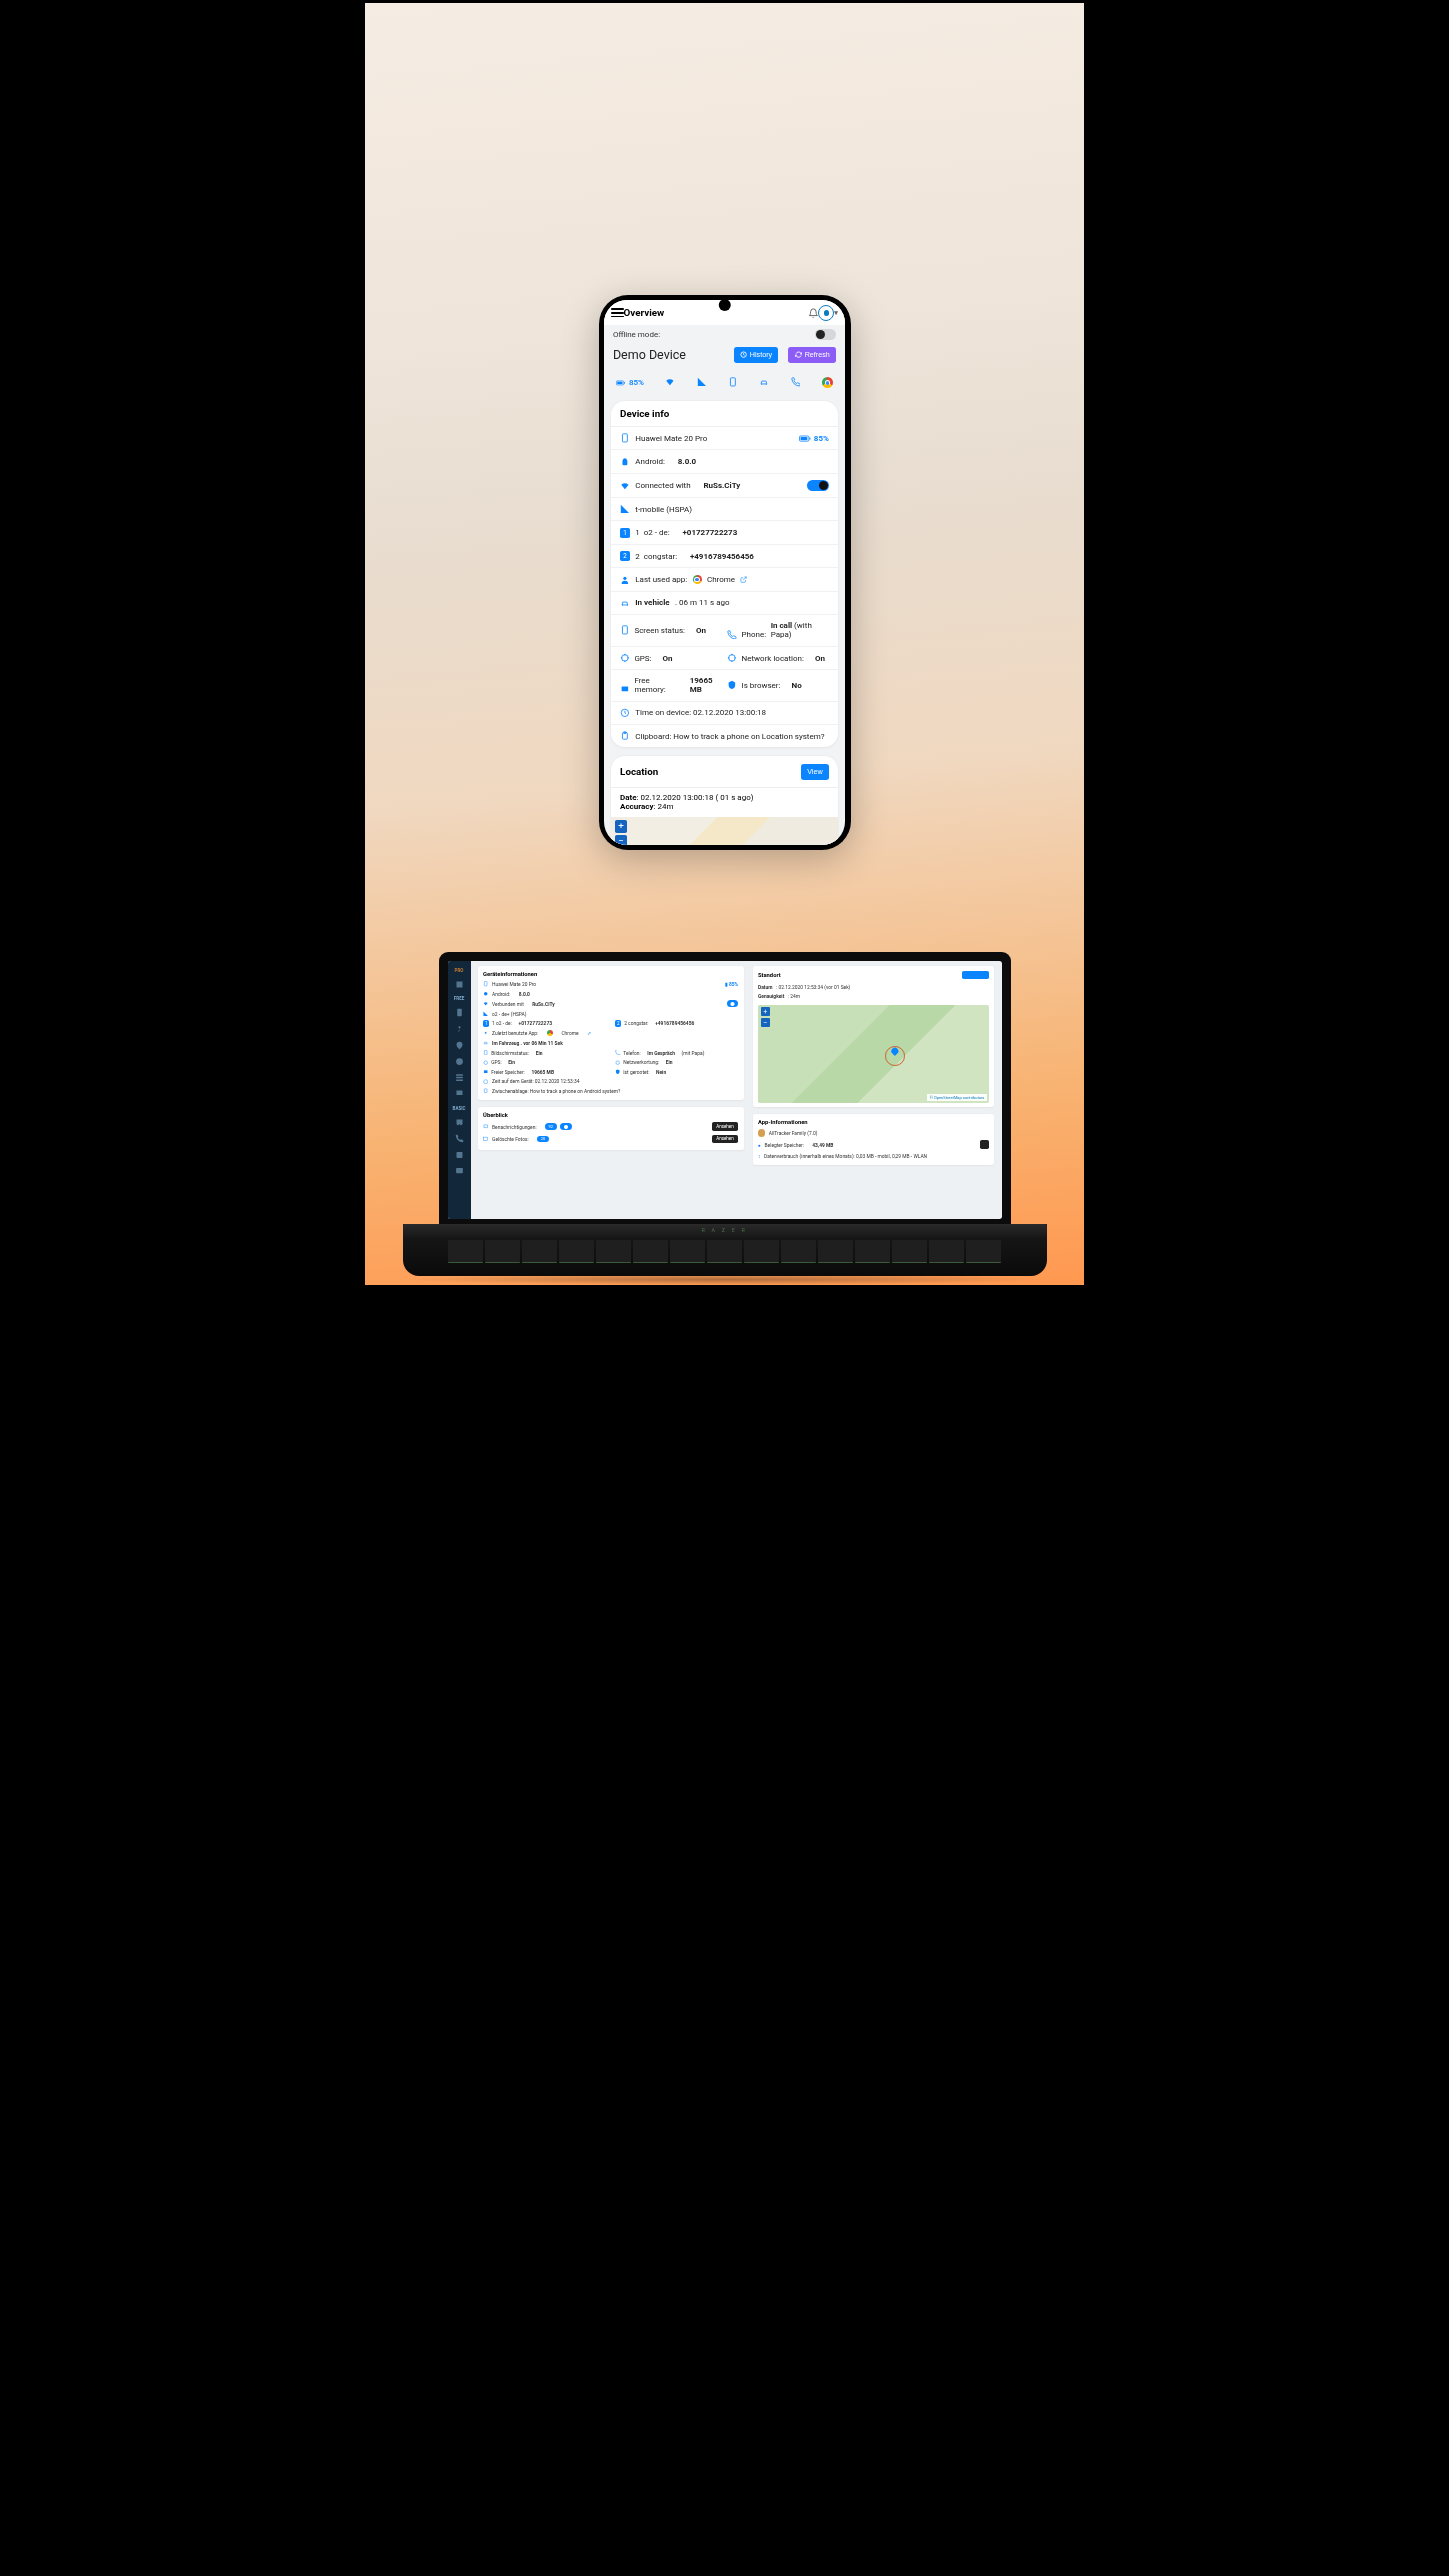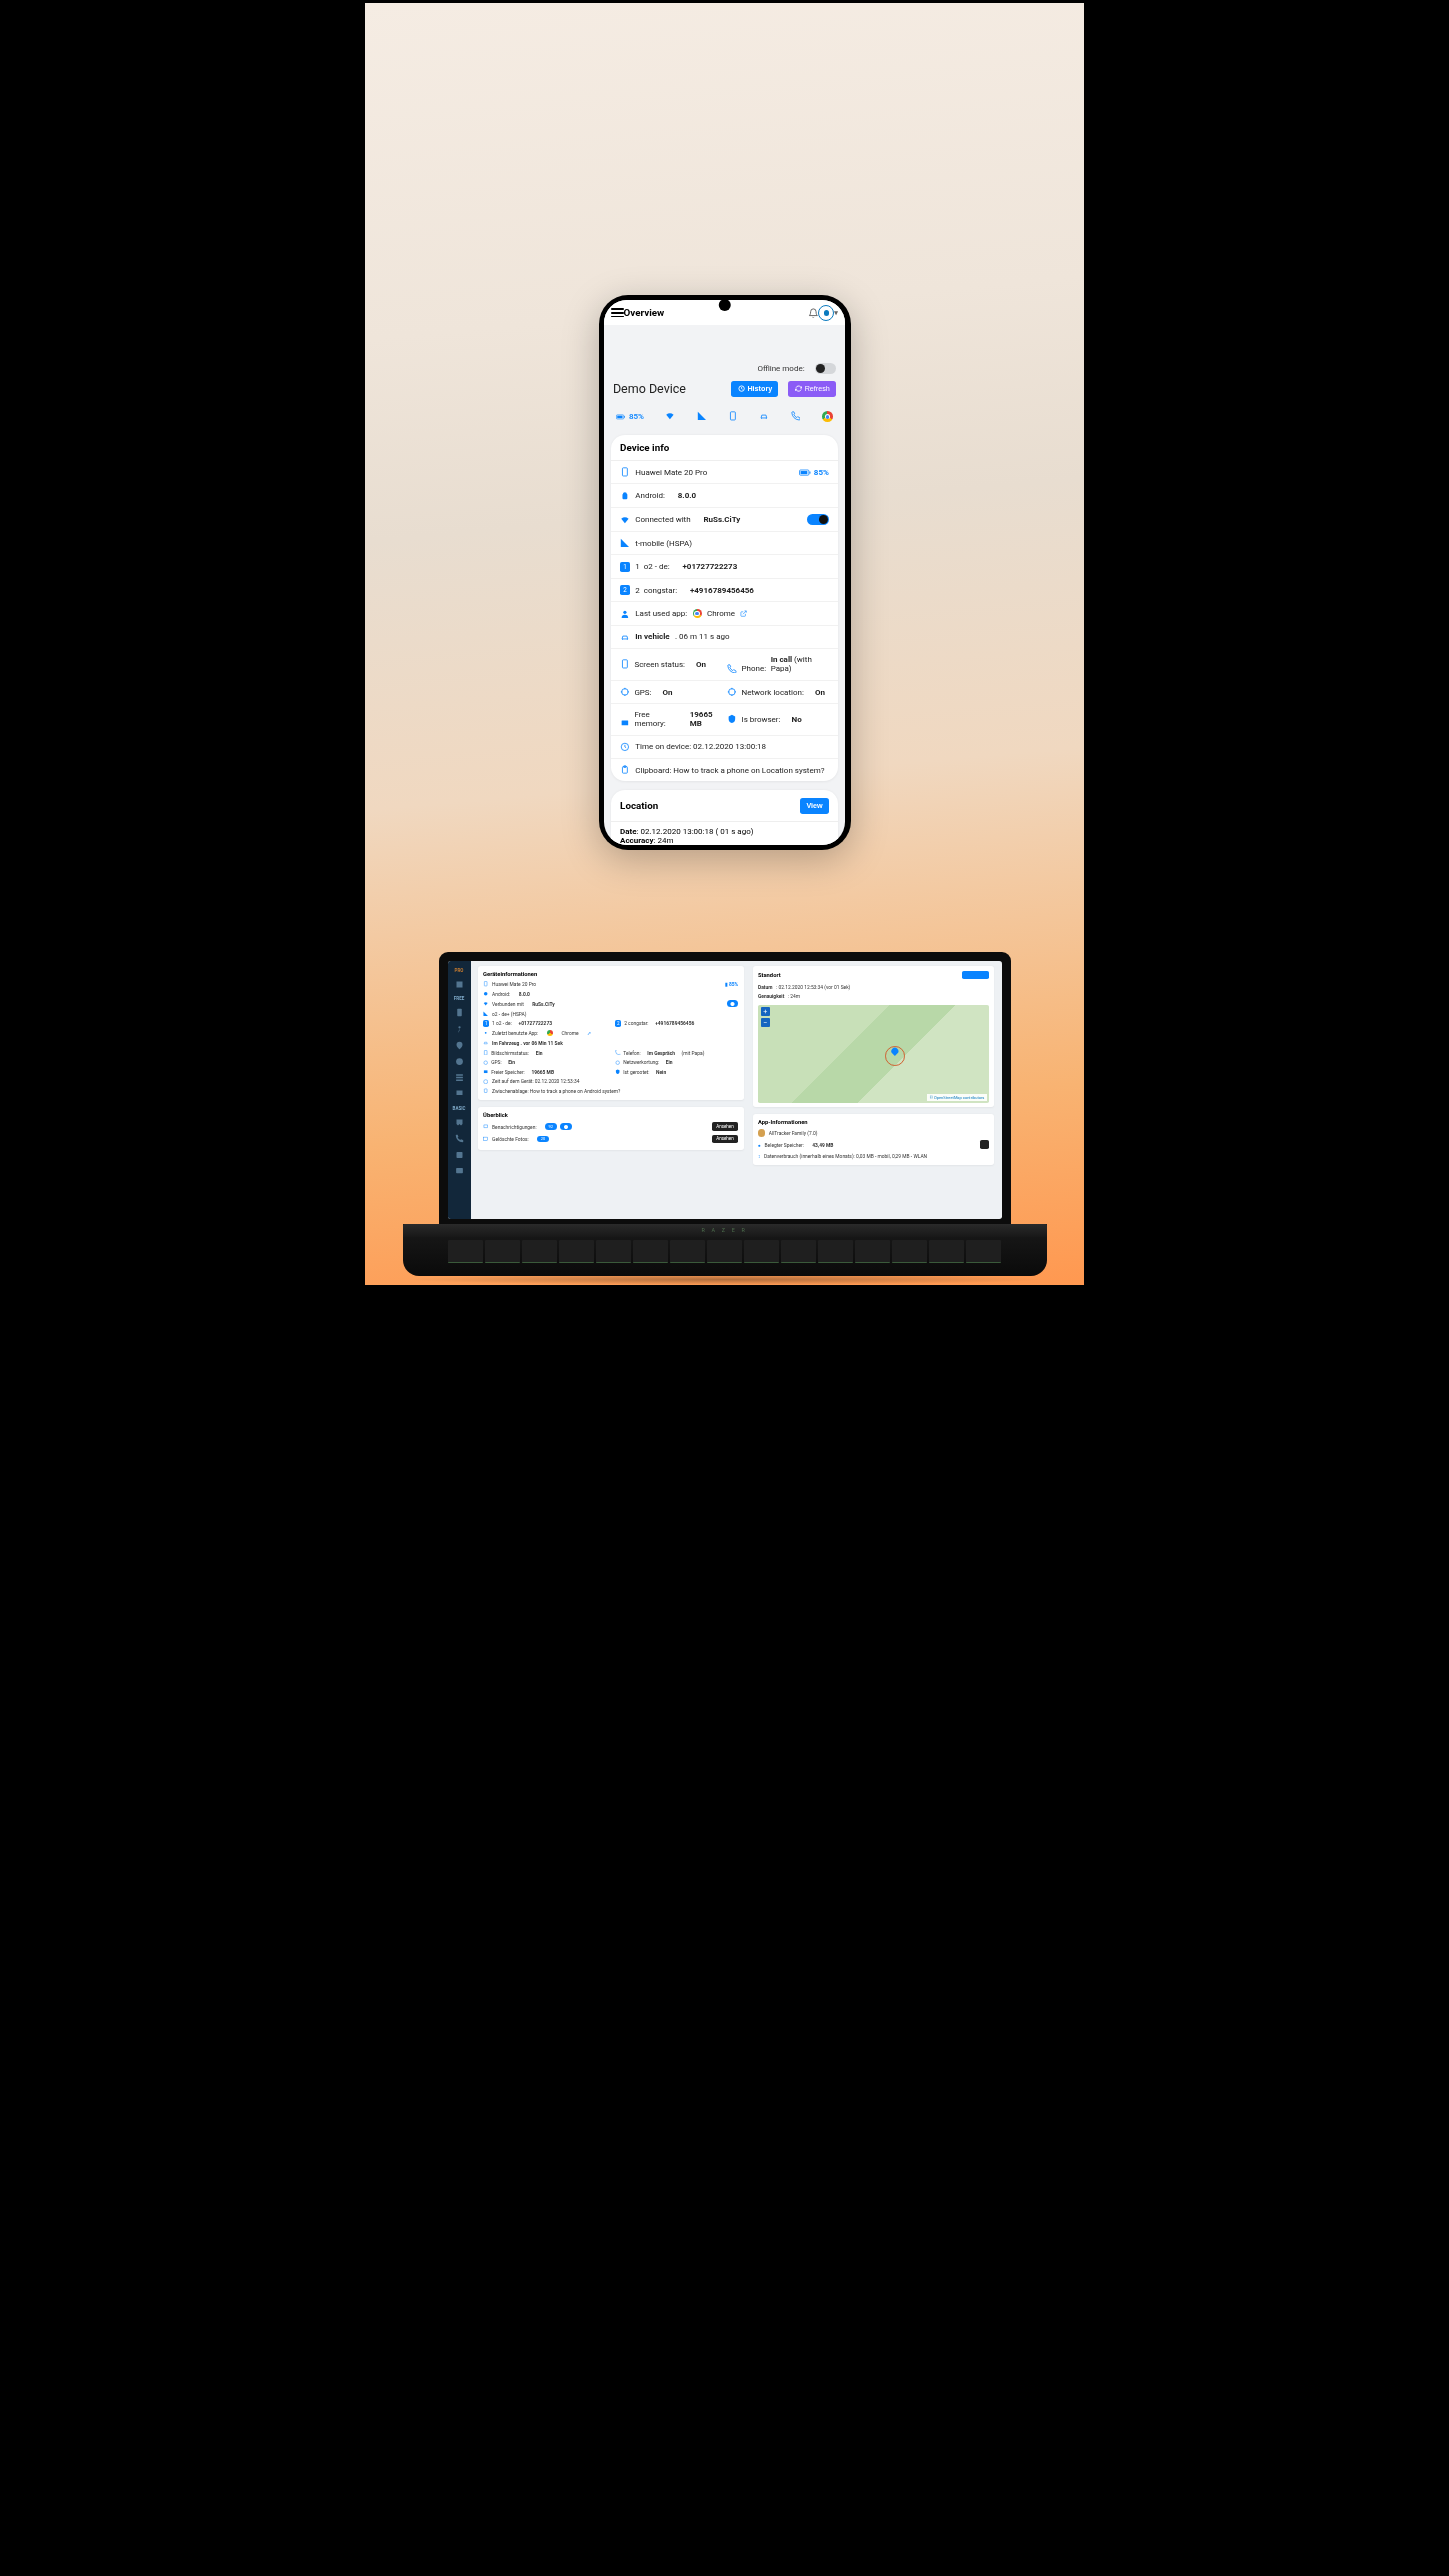--- a/index.html
+++ b/index.html
@@ -15,30 +15,30 @@
 .topbar { height: 25px; background: #fff; display: flex; align-items: center; padding: 0 7.2px; font-size: 9px; font-weight: 700; gap: 0; }
 .hamburger { width: 12.5px; height: 9px; display: flex; flex-direction: column; justify-content: space-between; }
 .hamburger span { height: 1.8px; background: #000; border-radius: 0.9px; }
 .topbar-title { font-size: 9.8px; }
 .topbar-spacer { flex: 1; }
 .bell { width: 10.7px; height: 10.7px; }
 .logo-circ { width: 16px; height: 16px; border: 1.8px solid #0a7abf; border-radius: 50%; display: flex; align-items: center; justify-content: center; }
 .logo-circ::after { content: ""; width: 5.4px; height: 5.4px; background: #0a7abf; border-radius: 50%; }
 .chev { font-size: 7.2px; color: #666; }
 
-.offline-row { display: flex; justify-content: flex-end; align-items: center; padding: 3.6px 9px; font-size: 8px; color: #333; gap: 10px; background: #f2f3f5; margin-top: 34px; }
+.offline-row { display: flex; justify-content: space-between; align-items: center; padding: 3.6px 9px; font-size: 8px; color: #333; gap: 10px; background: #f2f3f5; }
 .toggle { width: 21.5px; height: 10.7px; background: #d5d7da; border-radius: 9px; position: relative; }
 .toggle::after { content: ""; position: absolute; left: 0.9px; top: 0.9px; width: 9px; height: 9px; background: #222; border-radius: 50%; }
 .toggle.on { background: #0a84ff; }
 .toggle.on::after { left: auto; right: 0.9px; background: #111; }
 
 .title-row { display: flex; align-items: center; padding: 3.6px 9px 7.2px; gap: 10px; }
 .title-row h2 { font-size: 12.5px; font-weight: 400; flex: 1; color: #222; }
 .btn { font-size: 7.2px; padding: 3.6px 6.3px; border-radius: 2.7px; display: inline-flex; align-items: center; gap: 2.7px; border: none; }
-.btn-primary { background: #0a84ff; color: #fff; font-weight: bold; }
+.btn-primary { background: #0a84ff; color: #fff; }
 .btn-dark { background: #8b5cf6; color: #fff; }
 
 .icon-strip { display: flex; justify-content: space-between; padding: 7.2px 12.5px 12.5px; }
 .icon-strip .itm { display: flex; align-items: center; gap: 2.7px; font-size: 8px; font-weight: 600; color: #0a84ff; }
 .ico { width: 9.8px; height: 9.8px; display: inline-block; }
 
 .card { background: #fff; margin: 0 7.2px 9px; border-radius: 14px; box-shadow: 0 0.9px 2.7px rgba(0,0,0,.06); overflow: hidden; }
 .card-hd { padding: 7.2px 9px; font-size: 9.8px; font-weight: 700; border-bottom: 0.9px solid #eee; display: flex; align-items: center; }
 .card-hd .spacer { flex: 1; }
 .row { display: flex; align-items: center; padding: 6.3px 9px; border-bottom: 0.9px solid #f1f1f1; font-size: 8px; color: #222; gap: 5.4px; }

